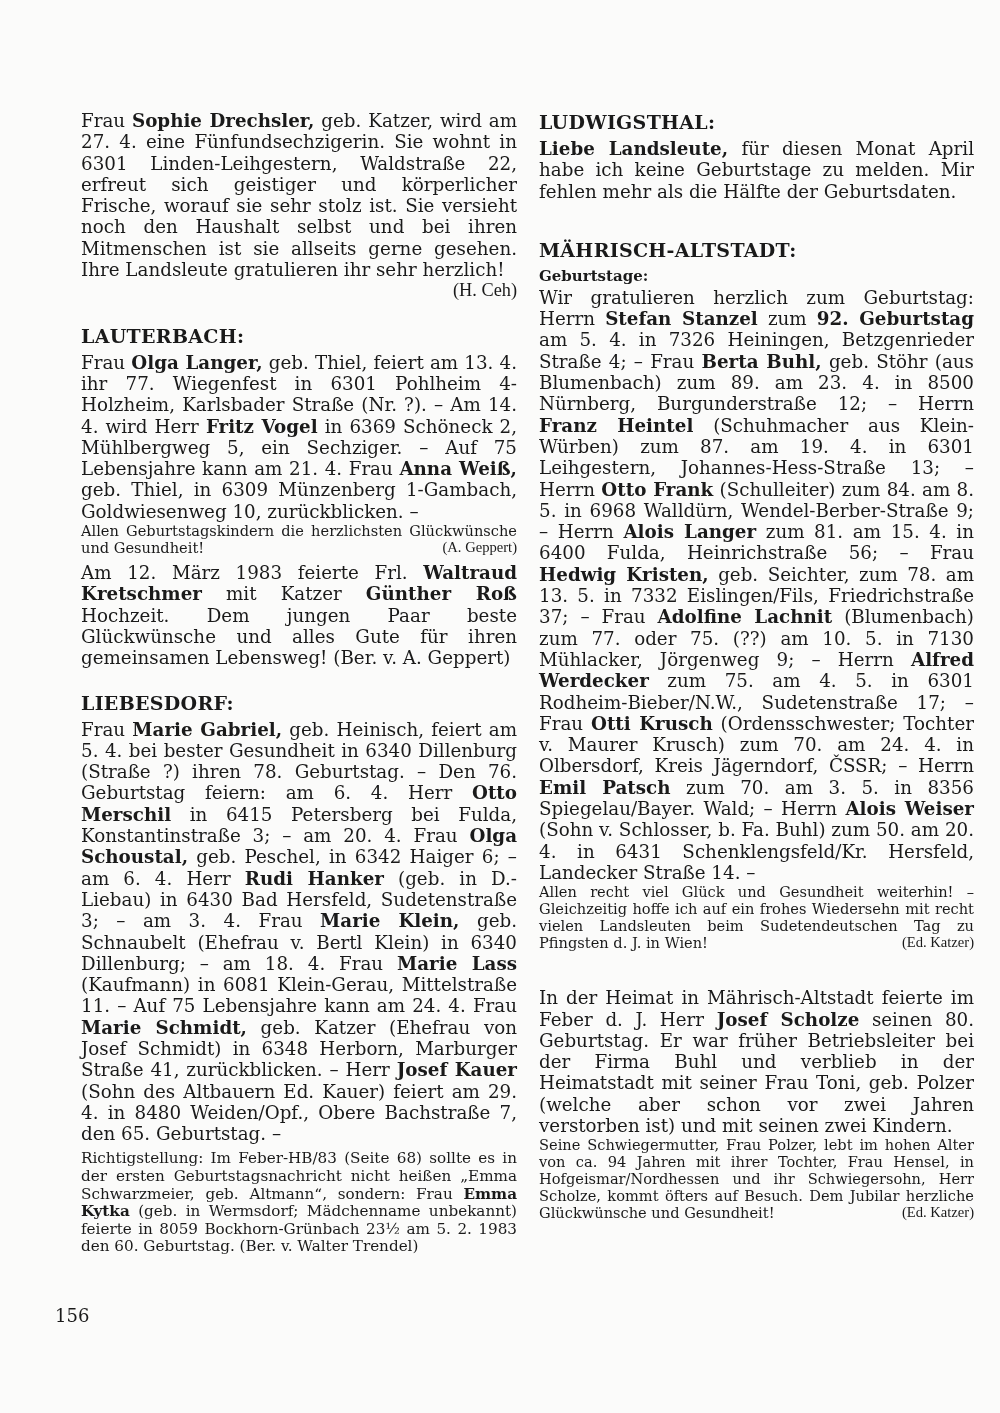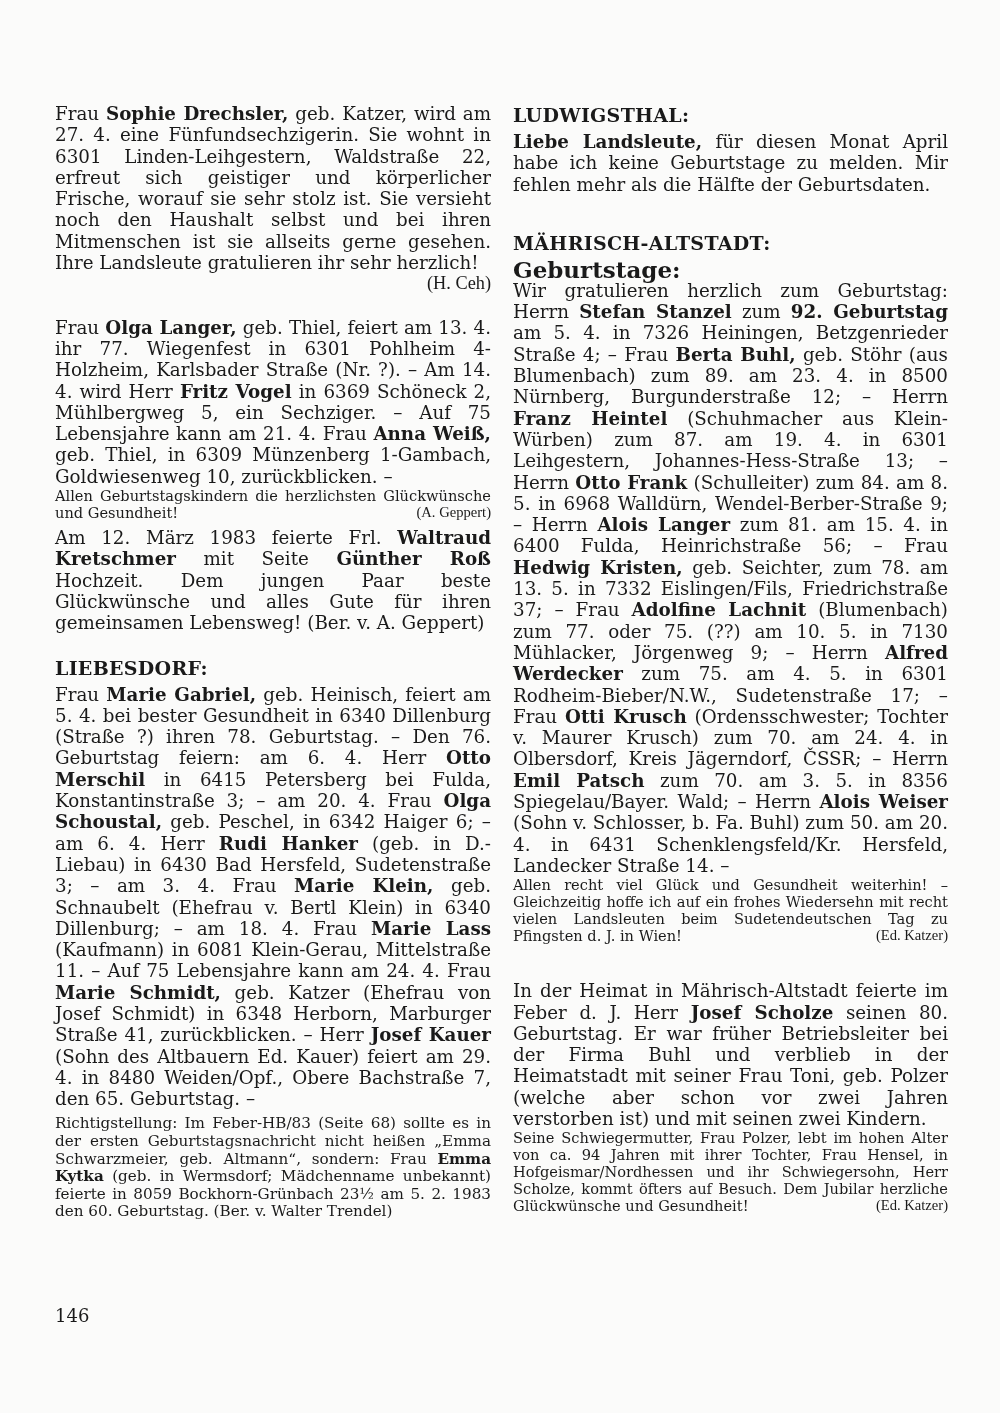--- a/index.html
+++ b/index.html
@@ -1,51 +1,52 @@
 <!DOCTYPE html>
 <html><head>
   <meta charset="utf-8">
   <style>
     html, body { margin: 0; padding: 0; }
     body {
       width: 1000px; height: 1413px; background: #fbfbfa; position: relative;
       font-family: "DejaVu Serif", "Liberation Serif", serif; color: #1a1a1a;
       overflow: hidden;
     }
-    .col { position: absolute; top: 103px; text-align: justify; }
+    .col { position: absolute; top: 110px; text-align: justify; margin-left: 26px; }
     .col-left { left: 55px; width: 436px; }
     .col-right { left: 513px; width: 435px; }
     .heading { font-weight: bold; font-size: 19px; letter-spacing: 0.3px; margin: 0 0 4px 0; line-height: 24px; }
     .p { font-size: 18.3px; line-height: 21.3px; margin: 0; }
     .small { font-size: 14.6px; line-height: 17px; margin: 0; }
-    .sub { font-weight: bold; font-size: 23px; line-height: 21px; margin: 0; }
+    .sub { font-weight: bold; font-size: 15px; line-height: 21px; margin: 0; }
     .sig { float: right; font-family: Liberation Serif, serif; }
     .clear::after { content: ""; display: block; clear: both; }
     .gap-s { height: 6px; }
     .gap-m { height: 22px; }
     .gap-l { height: 36px; }
     b { font-weight: bold; }
     .page-number { position: absolute; left: 55px; top: 1305px; font-size: 18px; }
   </style>
 </head>
 <body>
 
 <div class="col col-left">
   <p class="p clear">
     <span><span>Frau </span><b>Sophie Drechsler,</b><span> geb. Katzer, wird am 27. 4. eine Fünfundsechzigerin. Sie wohnt in 6301 Linden-Leihgestern, Waldstraße 22, erfreut sich geistiger und körperlicher Frische, worauf sie sehr stolz ist. Sie versieht noch den Haushalt selbst und bei ihren Mitmenschen ist sie allseits gerne gesehen. Ihre Landsleute gratulieren ihr sehr herzlich!</span></span>
     <span class="sig">(H. Ceh)</span>
   </p>
   <div class="gap-m"></div>
+  <h2 class="heading">LAUTERBACH:</h2>
   <p class="p"><span>Frau </span><b>Olga Langer,</b><span> geb. Thiel, feiert am 13. 4. ihr 77. Wiegenfest in 6301 Pohlheim 4-Holzheim, Karlsbader Straße (Nr. ?). – Am 14. 4. wird Herr </span><b>Fritz Vogel</b><span> in 6369 Schöneck 2, Mühlbergweg 5, ein Sechziger. – Auf 75 Lebensjahre kann am 21. 4. Frau </span><b>Anna Weiß,</b><span> geb. Thiel, in 6309 Münzenberg 1-Gambach, Goldwiesenweg 10, zurückblicken. –</span></p>
   <p class="small clear">
     <span>Allen Geburtstagskindern die herzlichsten Glückwünsche und Gesundheit!</span>
     <span class="sig">(A. Geppert)</span>
   </p>
   <div class="gap-s"></div>
-  <p class="p"><span>Am 12. März 1983 feierte Frl. </span><b>Waltraud Kretschmer</b><span> mit Seite </span><b>Günther Roß</b><span> Hochzeit. Dem jungen Paar beste Glückwünsche und alles Gute für ihren gemeinsamen Lebensweg! (Ber. v. A. Geppert)</span></p>
+  <p class="p"><span>Am 12. März 1983 feierte Frl. </span><b>Waltraud Kretschmer</b><span> mit Katzer </span><b>Günther Roß</b><span> Hochzeit. Dem jungen Paar beste Glückwünsche und alles Gute für ihren gemeinsamen Lebensweg! (Ber. v. A. Geppert)</span></p>
   <div class="gap-m"></div>
   <h2 class="heading">LIEBESDORF:</h2>
   <p class="p"><span>Frau </span><b>Marie Gabriel,</b><span> geb. Heinisch, feiert am 5. 4. bei bester Gesundheit in 6340 Dillenburg (Straße ?) ihren 78. Geburtstag. – Den 76. Geburtstag feiern: am 6. 4. Herr </span><b>Otto Merschil</b><span> in 6415 Petersberg bei Fulda, Konstantinstraße 3; – am 20. 4. Frau </span><b>Olga Schoustal,</b><span> geb. Peschel, in 6342 Haiger 6; – am 6. 4. Herr </span><b>Rudi Hanker</b><span> (geb. in D.-Liebau) in 6430 Bad Hersfeld, Sudetenstraße 3; – am 3. 4. Frau </span><b>Marie Klein,</b><span> geb. Schnaubelt (Ehefrau v. Bertl Klein) in 6340 Dillenburg; – am 18. 4. Frau </span><b>Marie Lass</b><span> (Kaufmann) in 6081 Klein-Gerau, Mittelstraße 11. – Auf 75 Lebensjahre kann am 24. 4. Frau </span><b>Marie Schmidt,</b><span> geb. Katzer (Ehefrau von Josef Schmidt) in 6348 Herborn, Marburger Straße 41, zurückblicken. – Herr </span><b>Josef Kauer</b><span> (Sohn des Altbauern Ed. Kauer) feiert am 29. 4. in 8480 Weiden/Opf., Obere Bachstraße 7, den 65. Geburtstag. –</span></p>
   <div class="gap-s"></div>
   <p class="small" style="font-size:15.2px;line-height:17.6px"><span>Richtigstellung: Im Feber-HB/83 (Seite 68) sollte es in der ersten Geburtstagsnachricht nicht heißen „Emma Schwarzmeier, geb. Altmann“, sondern: Frau </span><b>Emma Kytka</b><span> (geb. in Wermsdorf; Mädchenname unbekannt) feierte in 8059 Bockhorn-Grünbach 23½ am 5. 2. 1983 den 60. Geburtstag. (Ber. v. Walter Trendel)</span></p>
 </div>
 
 <div class="col col-right">
   <h2 class="heading">LUDWIGSTHAL:</h2>
   <p class="p"><b>Liebe Landsleute,</b><span> für diesen Monat April habe ich keine Geburtstage zu melden. Mir fehlen mehr als die Hälfte der Geburtsdaten.</span></p>
@@ -58,13 +59,13 @@
     <span class="sig">(Ed. Katzer)</span>
   </p>
   <div class="gap-l"></div>
   <p class="p"><span>In der Heimat in Mährisch-Altstadt feierte im Feber d. J. Herr </span><b>Josef Scholze</b><span> seinen 80. Geburtstag. Er war früher Betriebsleiter bei der Firma Buhl und verblieb in der Heimatstadt mit seiner Frau Toni, geb. Polzer (welche aber schon vor zwei Jahren verstorben ist) und mit seinen zwei Kindern.</span></p>
   <p class="small clear">
     <span>Seine Schwiegermutter, Frau Polzer, lebt im hohen Alter von ca. 94 Jahren mit ihrer Tochter, Frau Hensel, in Hofgeismar/Nordhessen und ihr Schwiegersohn, Herr Scholze, kommt öfters auf Besuch. Dem Jubilar herzliche Glückwünsche und Gesundheit!</span>
     <span class="sig">(Ed. Katzer)</span>
   </p>
 </div>
 
-<div class="page-number">146</div>
+<div class="page-number">156</div>
 
 </body></html>

